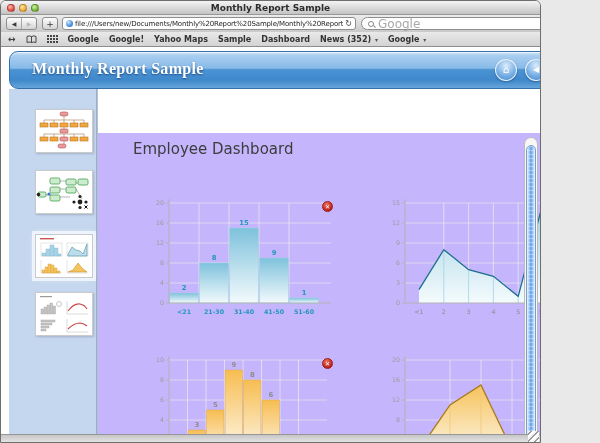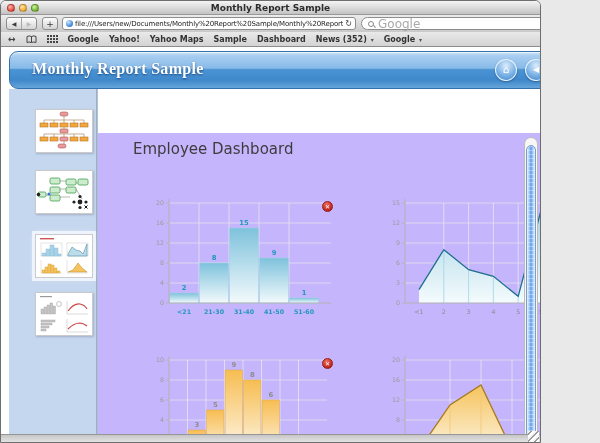--- a/index.html
+++ b/index.html
@@ -135,21 +135,21 @@
             <rect x="6" y="3" width="2" height="2"></rect>
             <rect x="9" y="3" width="2" height="2"></rect>
             <rect x="0" y="6" width="2" height="2"></rect>
             <rect x="3" y="6" width="2" height="2"></rect>
             <rect x="6" y="6" width="2" height="2"></rect>
             <rect x="9" y="6" width="2" height="2"></rect>
           </g>
         </svg>
     </span>
     <span class="bmitem">Google</span>
-    <span class="bmitem">Yahoo!</span>
+    <span class="bmitem">Google!</span>
     <span class="bmitem">Yahoo Maps</span>
     <span class="bmitem">Sample</span>
     <span class="bmitem">Dashboard</span>
     <span class="bmitem"><span>News (352)</span> <span class="ddarrow">▾</span></span>
     <span class="bmitem"><span>Google</span> <span class="ddarrow">▾</span></span>
   </div>
 
   <div class="viewport">
 
     <div class="pageheader">

